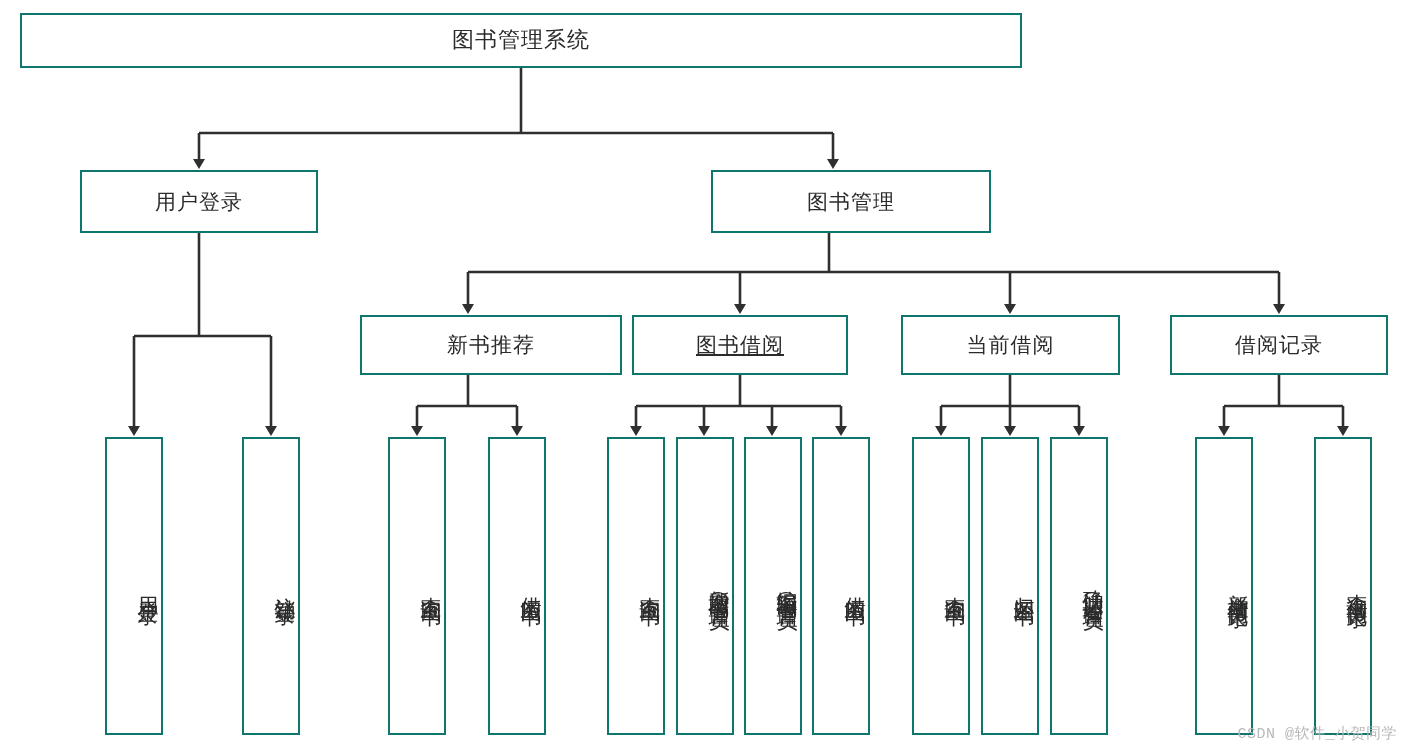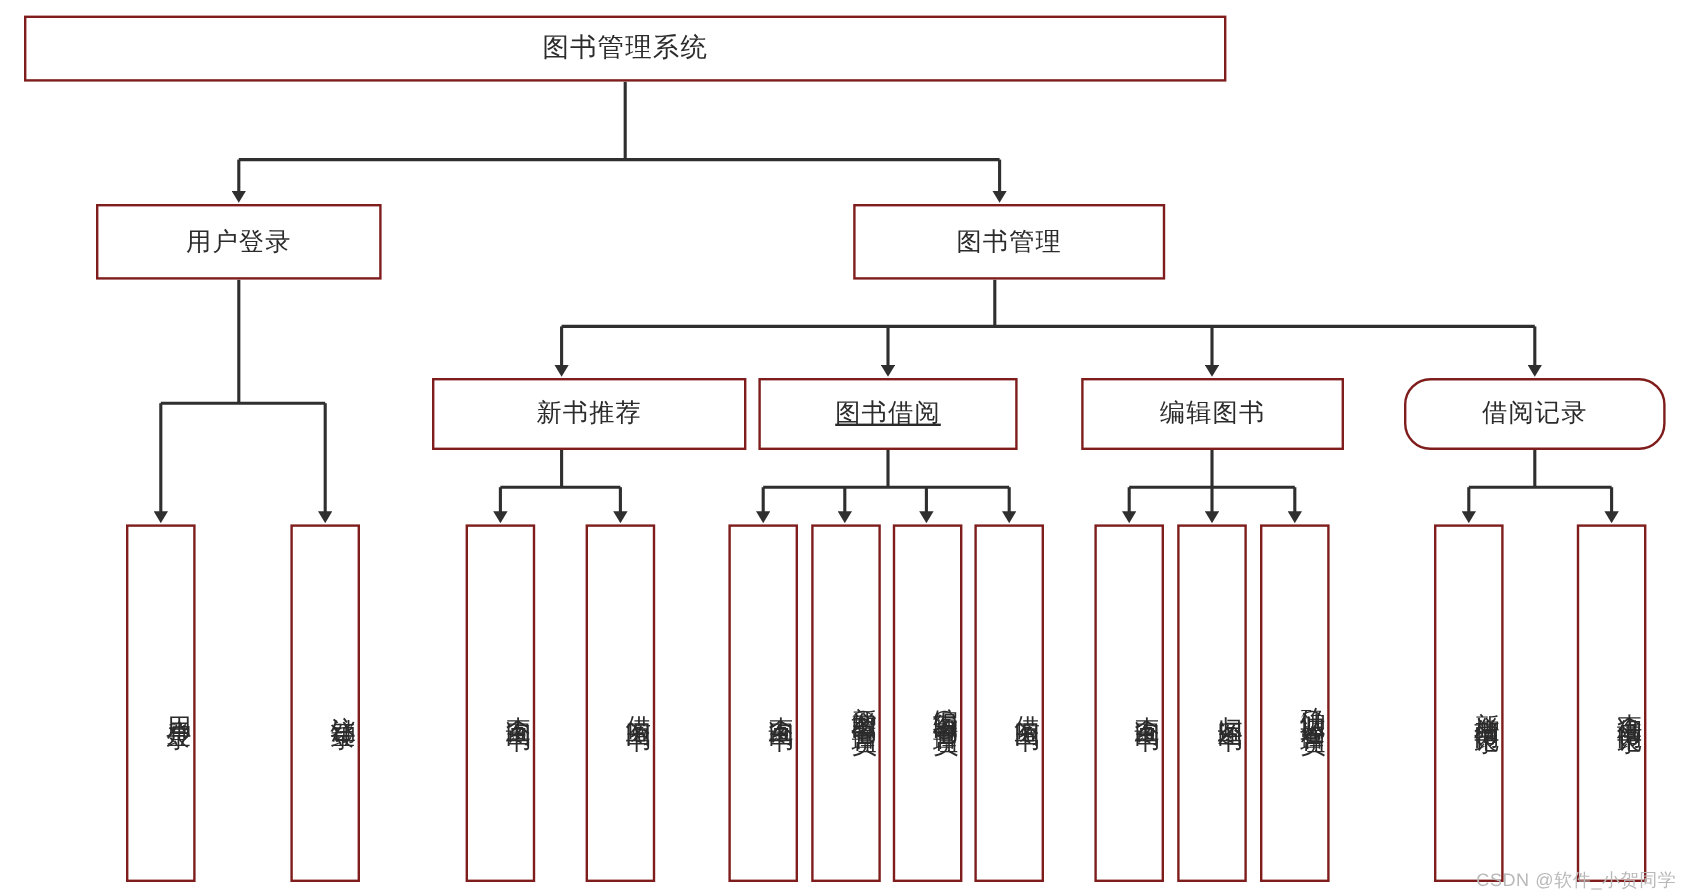--- a/index.html
+++ b/index.html
@@ -22,21 +22,21 @@
     left: 0;
     top: 0;
     width: 1405px;
     height: 747px;
     pointer-events: none;
   }
   .node {
     position: absolute;
     box-sizing: border-box;
     background: #ffffff;
-    border: 2px solid #7f1d1d;
+    border: 2px solid #0f766e;
     display: flex;
     align-items: center;
     justify-content: center;
     color: #2b2b2b;
   }
   .node.horiz {
     font-size: 21px;
     letter-spacing: 1px;
     line-height: 1.2;
   }
@@ -63,20 +63,21 @@
   }
   #watermark {
     position: absolute;
     right: 8px;
     bottom: 4px;
     font-size: 15px;
     color: #b9b9b9;
     letter-spacing: 0.5px;
     white-space: nowrap;
     user-select: none;
+    font-family: Liberation Mono, monospace;
   }
 </style>
 </head>
 <body>
 
 <div id="canvas">
 
   <svg id="wires" viewBox="0 0 1405 747" width="1405" height="747" xmlns="http://www.w3.org/2000/svg">
     <defs>
       <marker id="ah" markerWidth="10" markerHeight="12" refX="1" refY="6" orient="auto" markerUnits="userSpaceOnUse">
@@ -128,37 +129,37 @@
   </svg>
 
   <div class="node horiz root" style="left:20px; top:13px; width:1002px; height:55px;">
     <span>图书管理系统</span>
   </div>
 
   <div class="node horiz" style="left:80px; top:170px; width:238px; height:63px;">
     <span>用户登录</span>
   </div>
 
-  <div class="node horiz" style="left:711px; top:170px; width:260px; height:63px;text-align:right;">
+  <div class="node horiz" style="left:711px; top:170px; width:280px; height:63px;text-align:right;">
     <span>图书管理</span>
   </div>
 
   <div class="node horiz" style="left:360px; top:315px; width:262px; height:60px;">
     <span>新书推荐</span>
   </div>
 
   <div class="node horiz" style="left:632px; top:315px; width:216px; height:60px;text-decoration:underline;">
     <span>图书借阅</span>
   </div>
 
   <div class="node horiz" style="left:901px; top:315px; width:219px; height:60px;">
-    <span>编辑图书</span>
-  </div>
-
-  <div class="node horiz" style="left:1170px; top:315px; width:218px; height:60px;border-radius:22px;">
+    <span>当前借阅</span>
+  </div>
+
+  <div class="node horiz" style="left:1170px; top:315px; width:218px; height:60px;">
     <span>借阅记录</span>
   </div>
 
   <div class="node vert" style="left:105px; top:437px; width:58px; height:298px;">
     <span class="vlabel">用户登录</span>
   </div>
 
   <div class="node vert" style="left:242px; top:437px; width:58px; height:298px;">
     <span class="vlabel">注销登录</span>
   </div>

